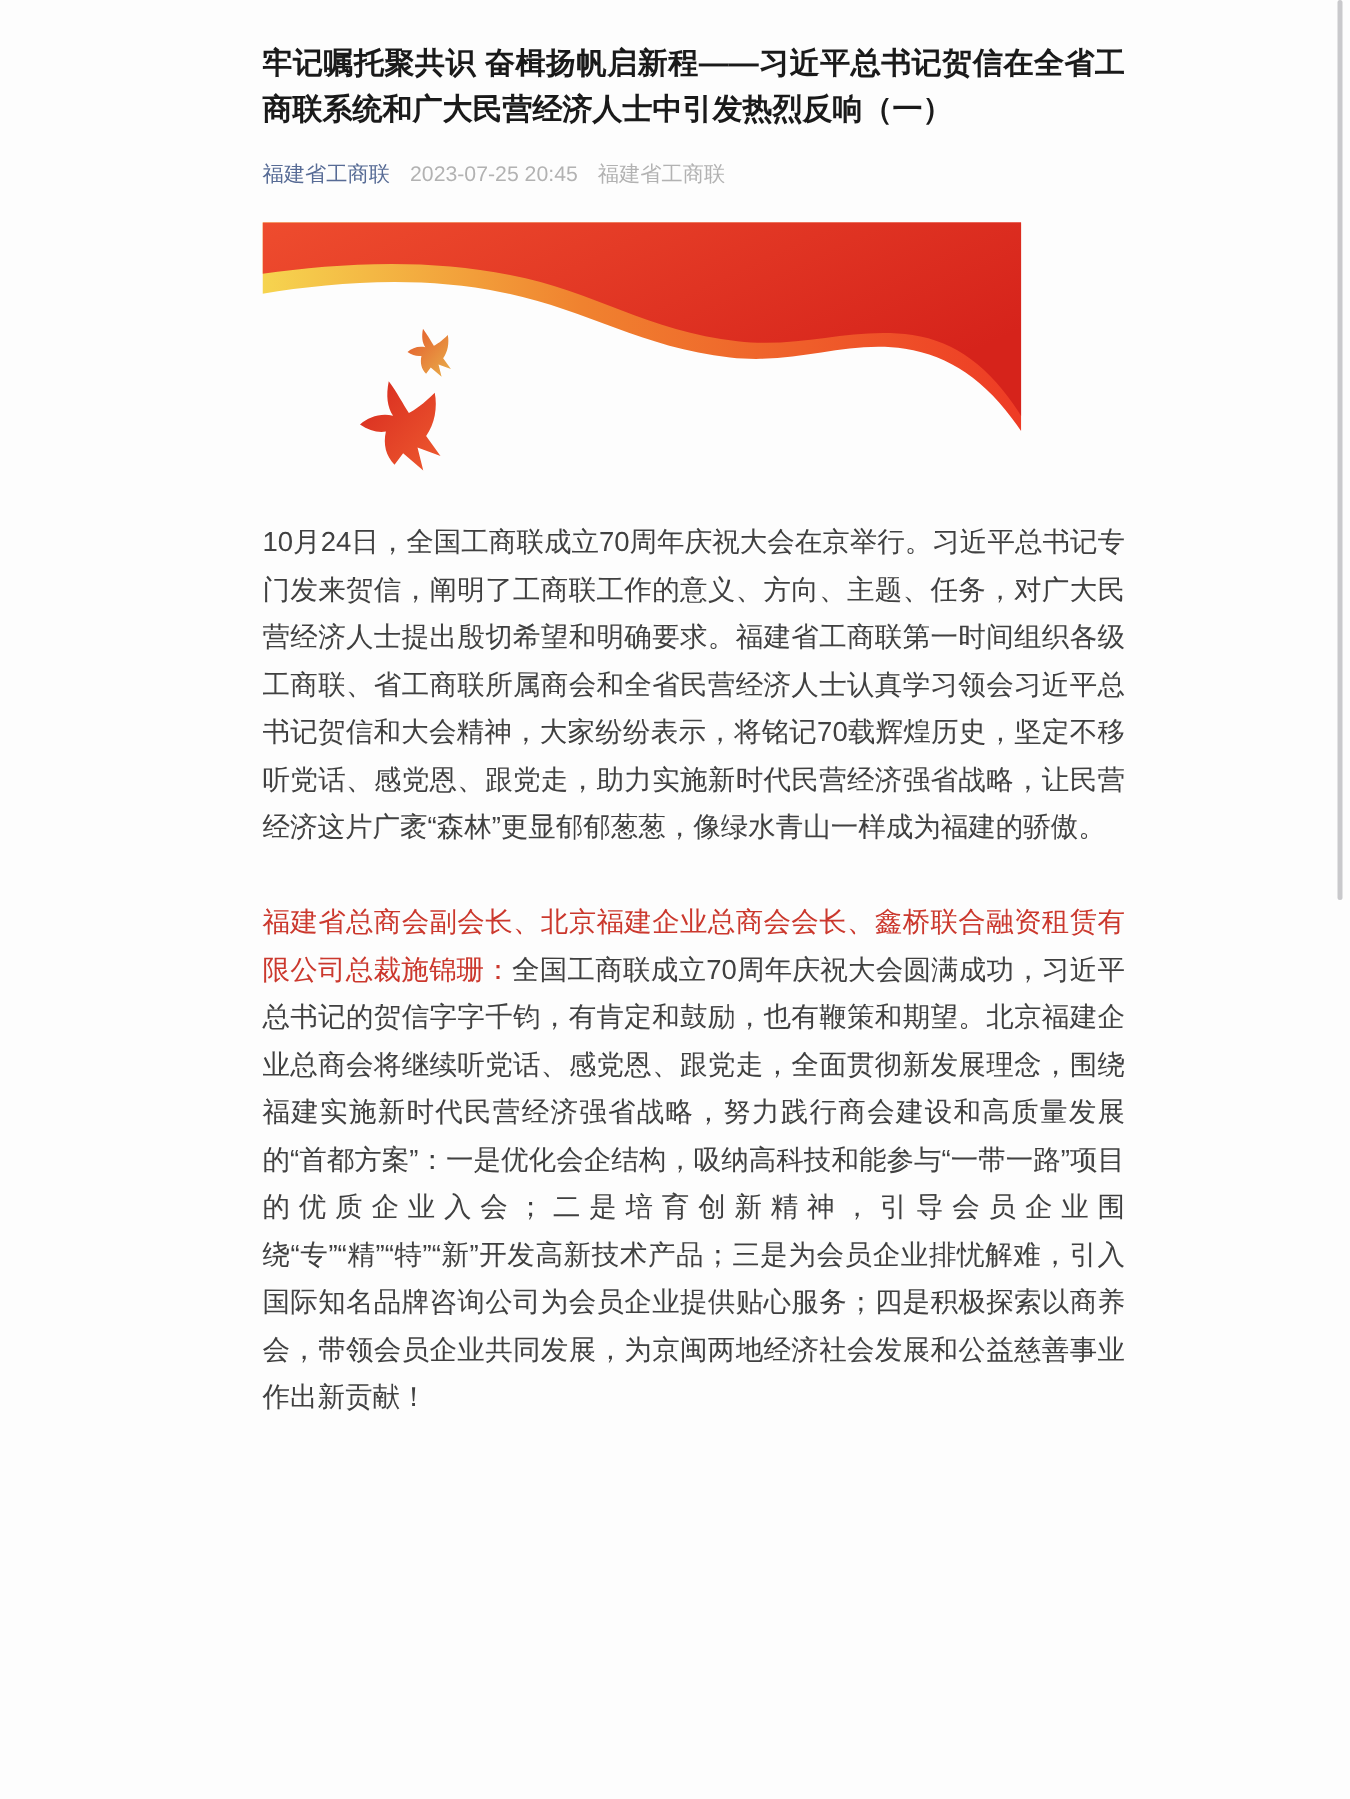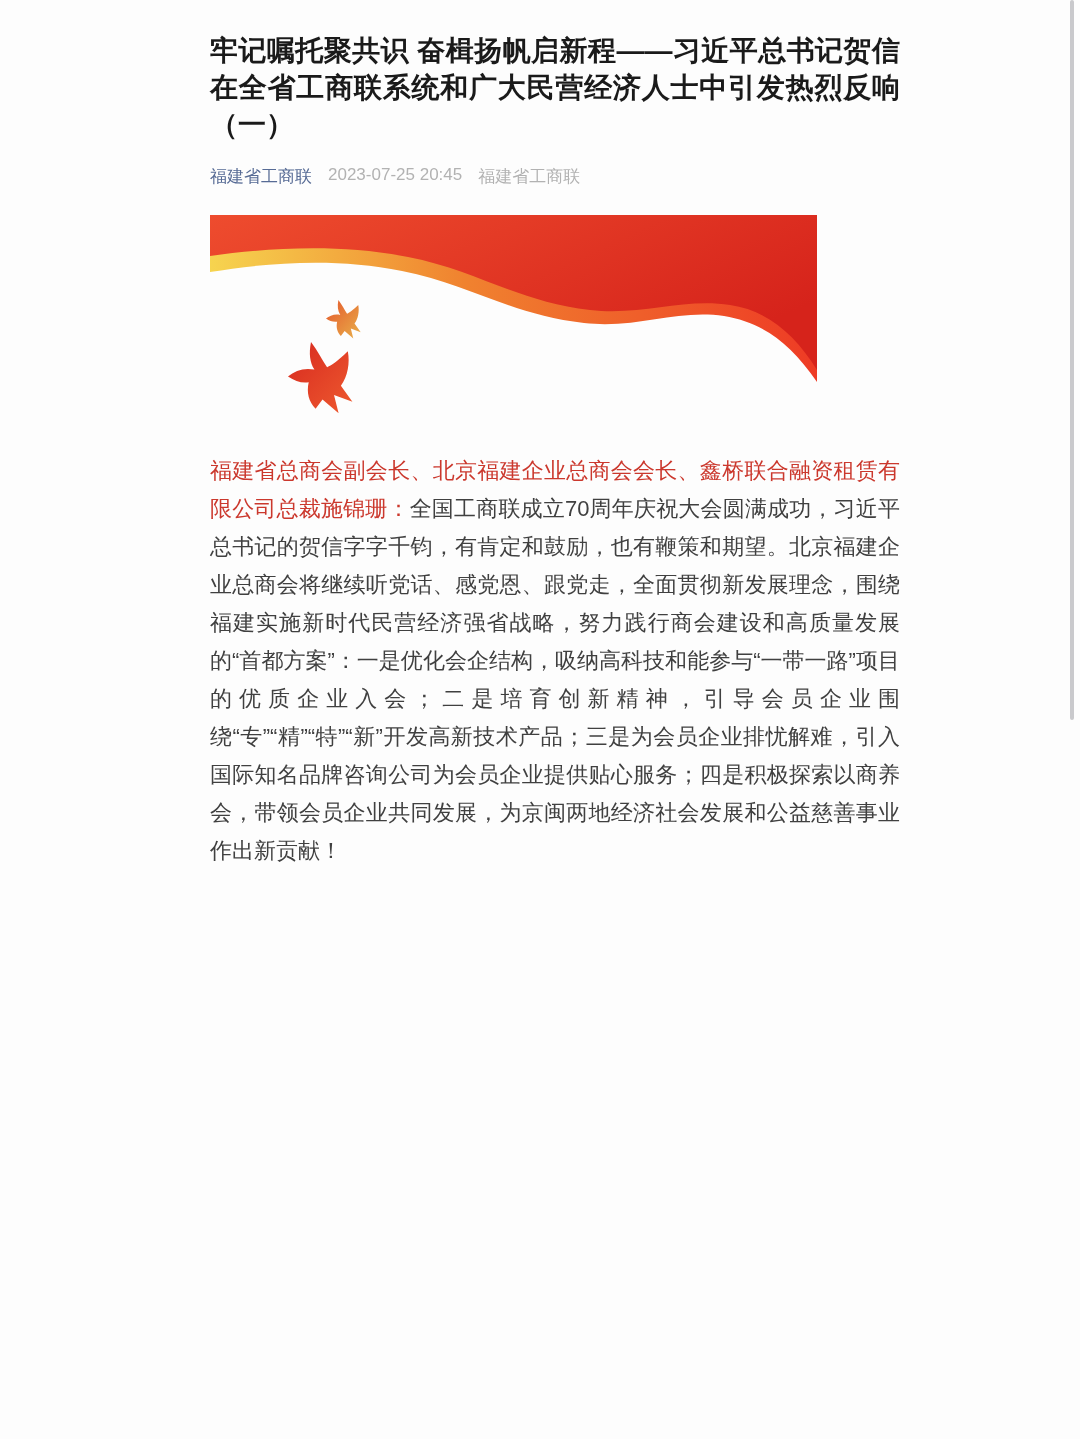--- a/index.html
+++ b/index.html
@@ -10,32 +10,32 @@
     position:relative;
     overflow:hidden;
   }
   .content{
     position:absolute;
     left:210px;top:0;
     width:690px;
   }
   .title{
     margin:32px 0 0 0;
-    font-size:28px;
+    font-size:24px;
     line-height:37px;
     font-weight:700;
     color:#1a1a1a;
     text-align:justify;
   }
   .meta{
     margin-top:22px;
     font-size:17px;
     color:#b2b2b2;
     display:flex;
-    align-items:flex-start;
+    align-items:center;
     gap:16px;
     white-space:nowrap;
   }
   .meta .account{
     color:#576b95;
     text-decoration:none;
     cursor:pointer;
   }
   .banner{
     margin-top:24px;
@@ -109,20 +109,21 @@
         <g transform="translate(116,88) scale(0.62)">
           <path fill="url(#gDoveS)" d="M20 0 C18 10 19 18 23 24 C14 22 6 25 0 30 C6 34 12 36 18 35 C16 44 18 52 24 58 L30 50 L44 62 L40 46 L56 52 L46 38 C52 30 54 18 52 8 C44 16 38 20 34 22 C30 16 26 8 20 0 Z"></path>
         </g>
 
         <g transform="translate(78,130) scale(1.15)">
           <path fill="url(#gDoveL)" d="M20 0 C18 10 19 18 23 24 C14 22 6 25 0 30 C6 34 12 36 18 35 C16 44 18 52 24 58 L30 50 L44 62 L40 46 L56 52 L46 38 C52 30 54 18 52 8 C44 16 38 20 34 22 C30 16 26 8 20 0 Z"></path>
         </g>
       </svg>
     </div>
 
+    <p class="body-para">10月24日，全国工商联成立70周年庆祝大会在京举行。习近平总书记专门发来贺信，阐明了工商联工作的意义、方向、主题、任务，对广大民营经济人士提出殷切希望和明确要求。福建省工商联第一时间组织各级工商联、省工商联所属商会和全省民营经济人士认真学习领会习近平总书记贺信和大会精神，大家纷纷表示，将铭记70载辉煌历史，坚定不移听党话、感党恩、跟党走，助力实施新时代民营经济强省战略，让民营经济这片广袤“森林”更显郁郁葱葱，像绿水青山一样成为福建的骄傲。</p>
 
     <p class="body-para"><span class="highlight">福建省总商会副会长、北京福建企业总商会会长、鑫桥联合融资租赁有限公司总裁施锦珊：</span><span>全国工商联成立70周年庆祝大会圆满成功，习近平总书记的贺信字字千钧，有肯定和鼓励，也有鞭策和期望。北京福建企业总商会将继续听党话、感党恩、跟党走，全面贯彻新发展理念，围绕福建实施新时代民营经济强省战略，努力践行商会建设和高质量发展的“首都方案”：一是优化会企结构，吸纳高科技和能参与“一带一路”项目的优质企业入会；二是培育创新精神，引导会员企业围绕“专”“精”“特”“新”开发高新技术产品；三是为会员企业排忧解难，引入国际知名品牌咨询公司为会员企业提供贴心服务；四是积极探索以商养会，带领会员企业共同发展，为京闽两地经济社会发展和公益慈善事业作出新贡献！</span></p>
 
   </div>
 
   <div class="scrollbar-thumb"></div>
 
 </div>
 
 </body></html>

